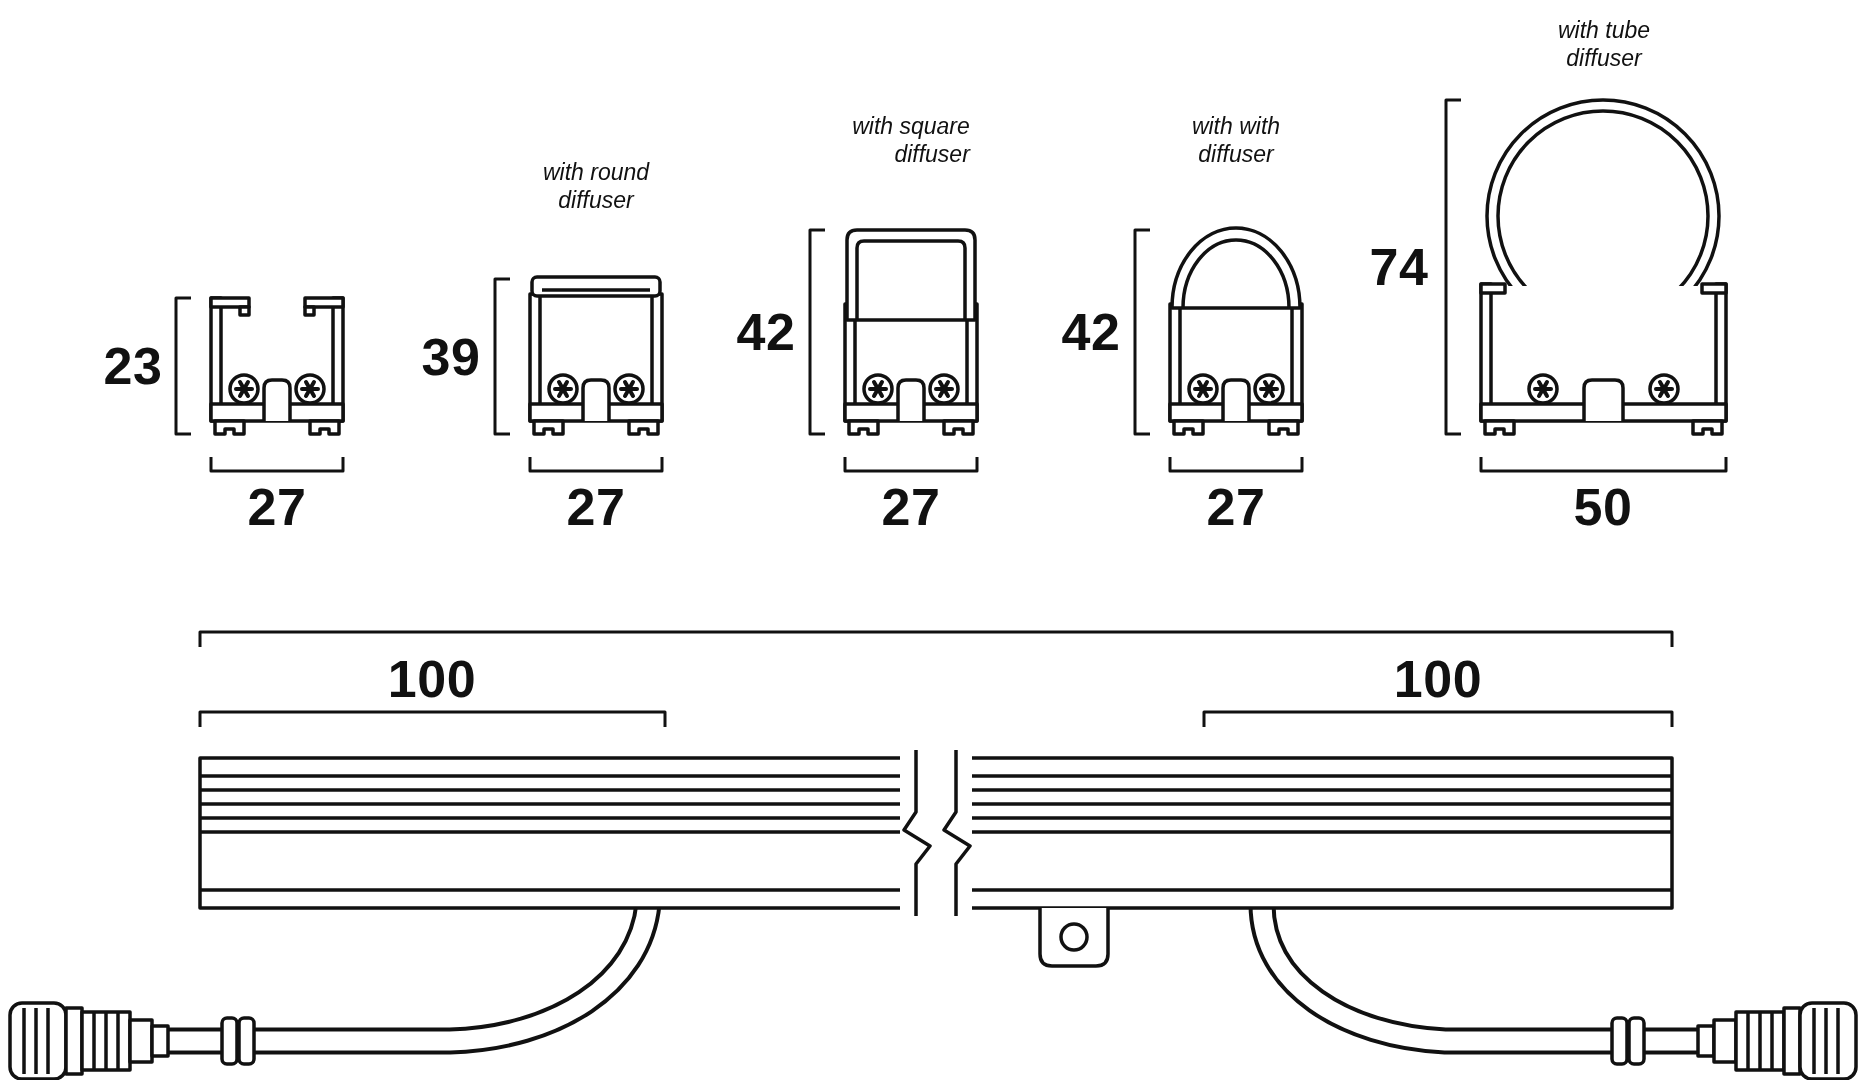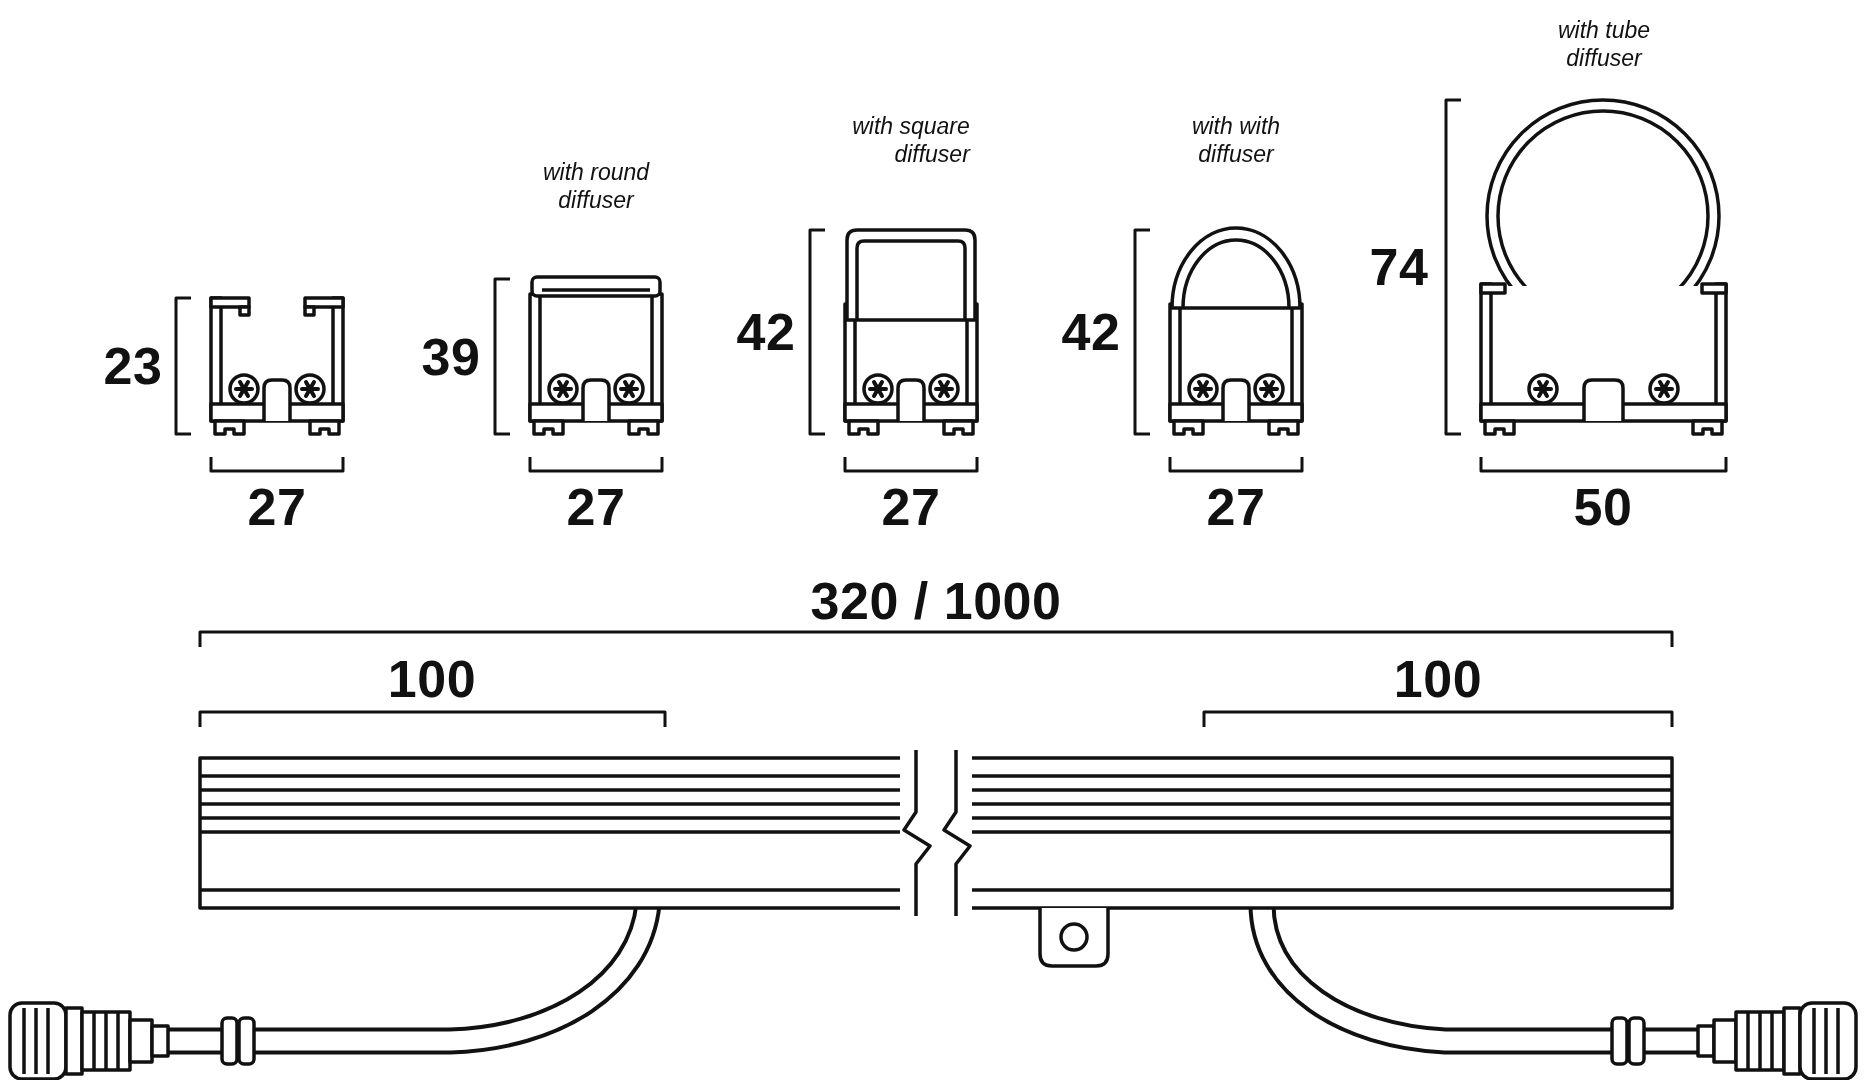--- a/index.html
+++ b/index.html
@@ -211,17 +211,16 @@
   <div class="label dim" style="left:766px;  top:332px;">42</div>
   <div class="label dim" style="left:1091px; top:332px;">42</div>
   <div class="label dim" style="left:1399px; top:267px;">74</div>
 
   <div class="label dim" style="left:277px;  top:507px;">27</div>
   <div class="label dim" style="left:596px;  top:507px;">27</div>
   <div class="label dim" style="left:911px;  top:507px;">27</div>
   <div class="label dim" style="left:1236px; top:507px;">27</div>
   <div class="label dim" style="left:1603px; top:507px;">50</div>
 
-  <div class="label dim" style="left:936px;  top:601px;">320 / 1000</div>
   <div class="label dim" style="left:432px;  top:679px;">100</div>
   <div class="label dim" style="left:1438px; top:679px;">100</div>
 
 </div>
 
 </body></html>

